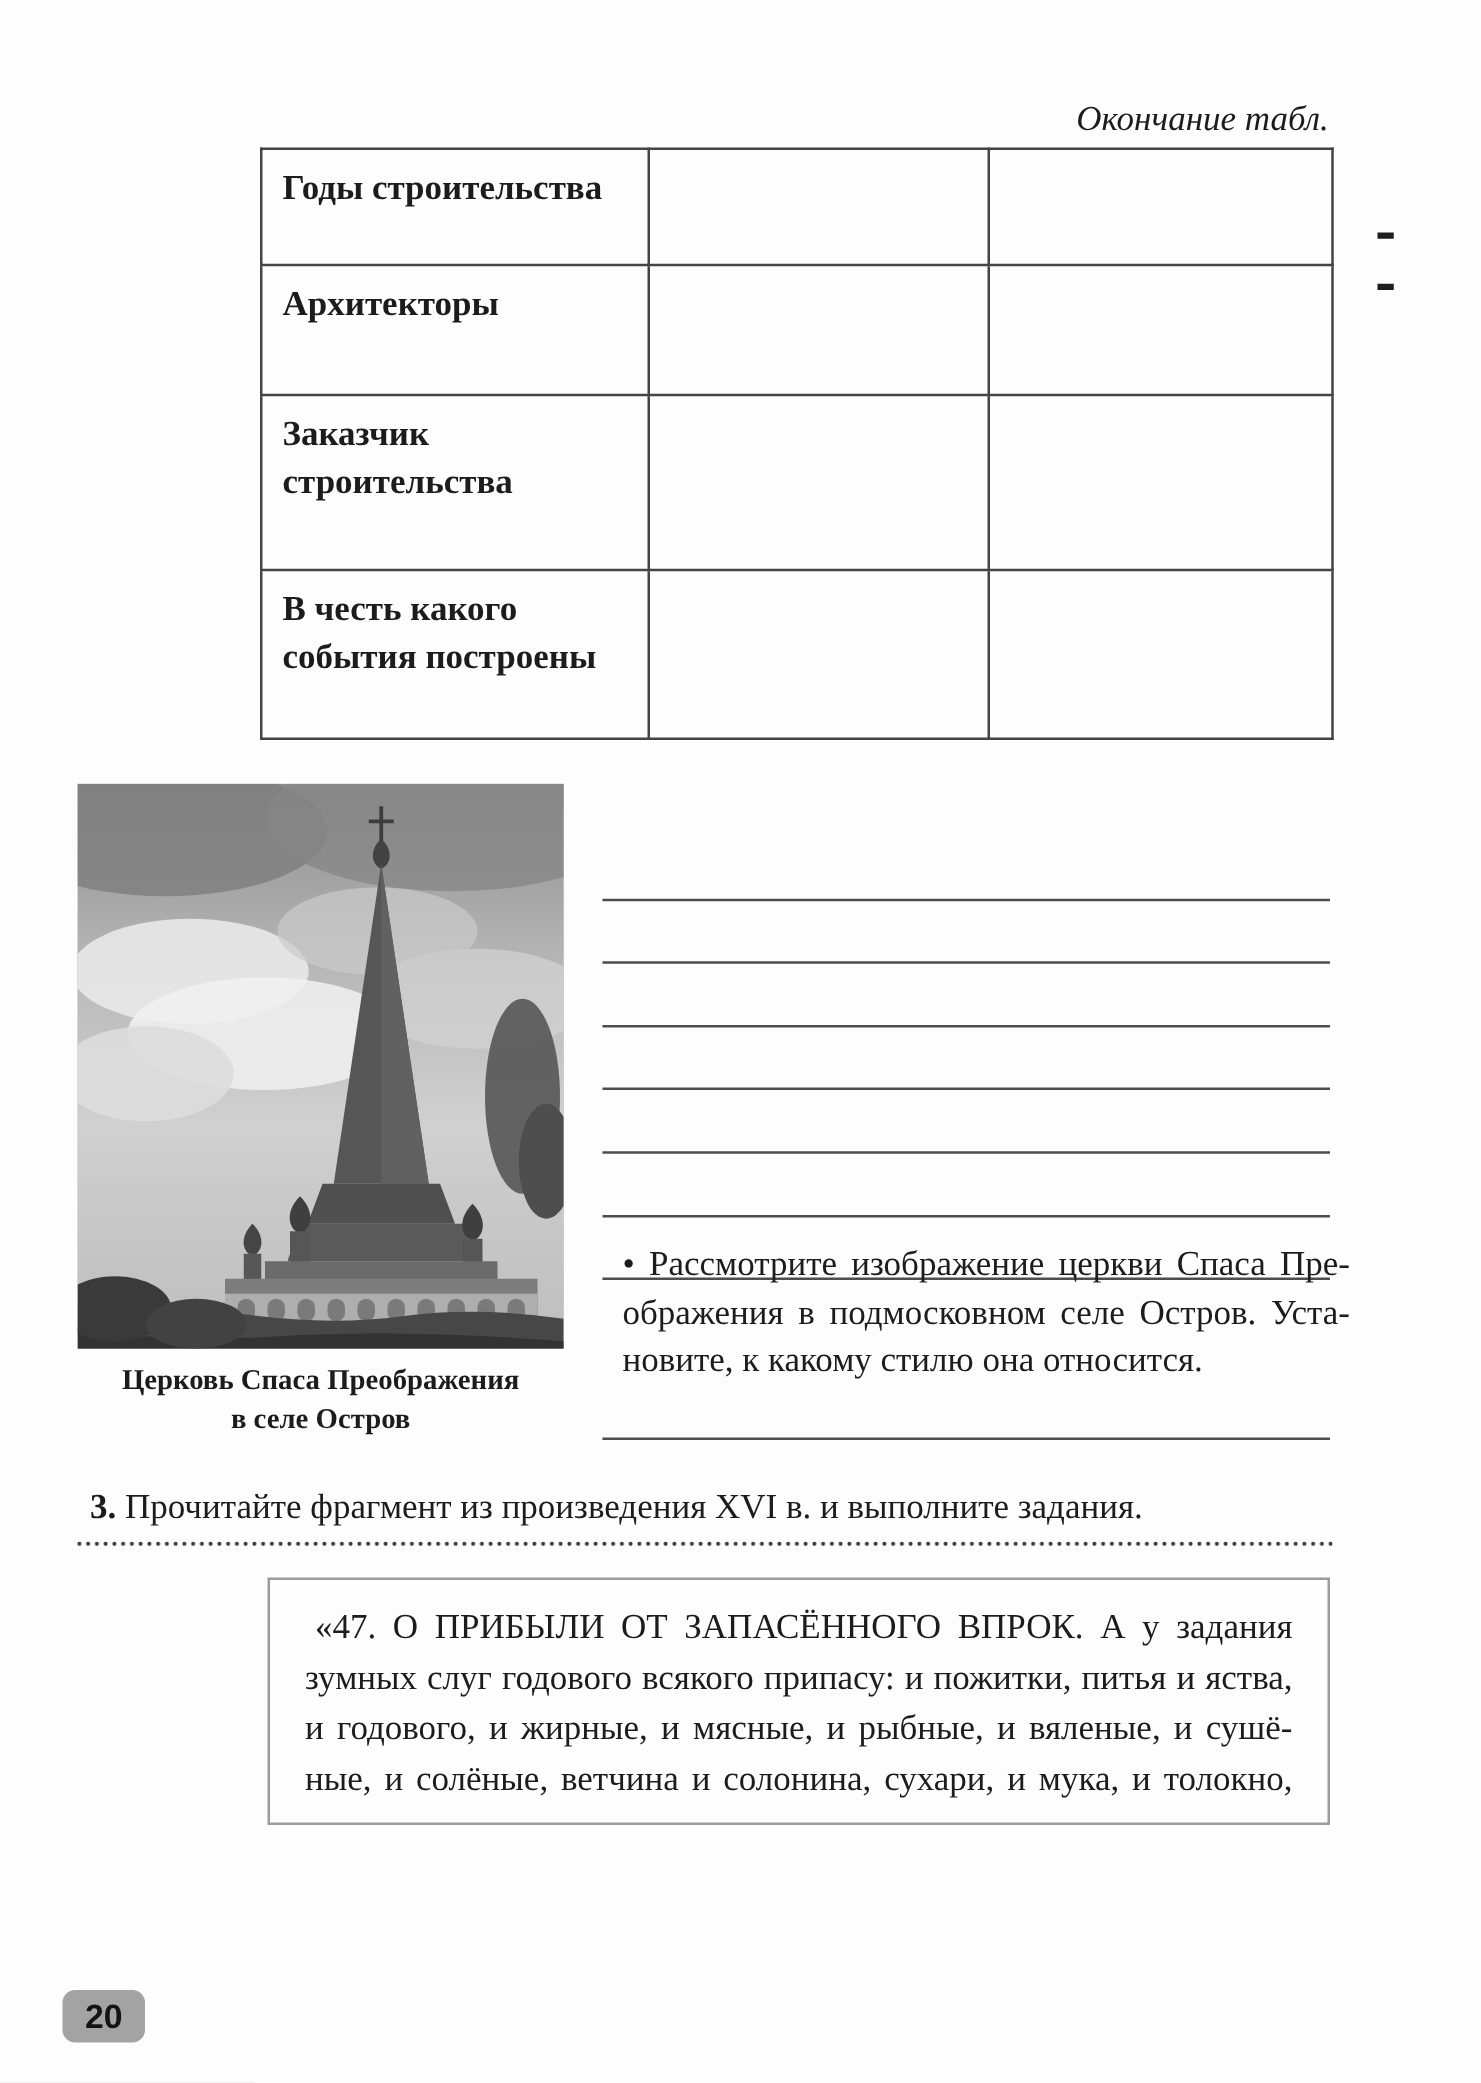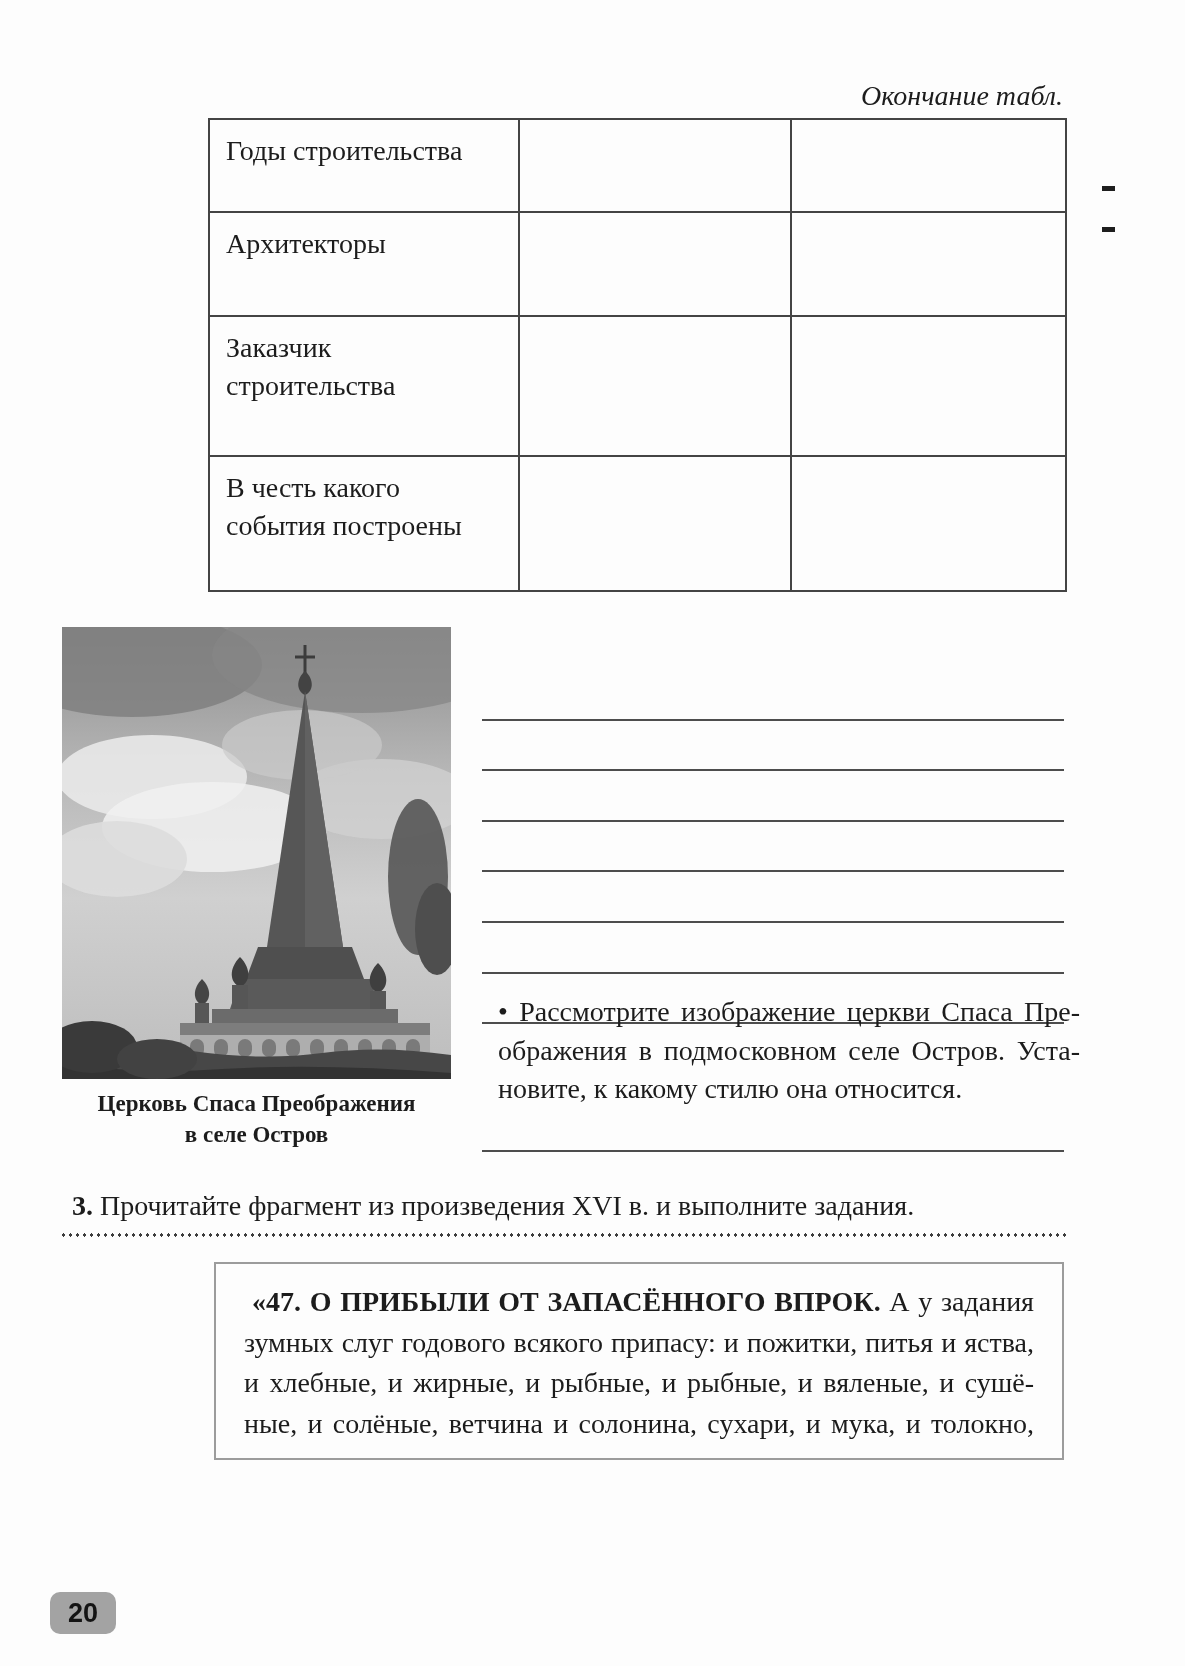--- a/index.html
+++ b/index.html
@@ -13,21 +13,21 @@
     position:absolute; top:80px; right:122px;
     font-style:italic; font-size:28px;
   }
   
   .fill-table {
     position:absolute; left:208px; top:118px;
     border-collapse:collapse; table-layout:fixed; width:857px;
   }
   .fill-table td {
     border:2px solid #444; vertical-align:top;
-    padding:12px 16px; font-size:28px; line-height:1.35;
+    padding:12px 16px; font-size:28px; line-height:1.35;font-weight:bold;
   }
   .label-cell { white-space:pre-line; }
   
   .photo {
     position:absolute; left:62px; top:627px; width:389px; height:452px;
     background:#bdbdbd; overflow:hidden;
   }
   .photo svg { display:block; width:100%; height:100%; }
   .caption {
     position:absolute; left:62px; top:1088px; width:389px;
@@ -53,21 +53,21 @@
     background-image:radial-gradient(circle, #3d3d3d 1.5px, transparent 1.7px);
     background-size:7px 6px; background-repeat:repeat-x;
   }
   
   .quote-box {
     position:absolute; left:214px; top:1262px; width:850px;
     box-sizing:border-box; border:2px solid #9c9c9c; background:#fdfdfd;
     padding:18px 28px 14px; font-size:28px; line-height:1.45;
   }
   .quote-box .indent { text-indent:8px; }
-  .quote-box b { font-weight:bold; }
+  .quote-box b { font-weight:normal; }
   
   .page-badge {
     position:absolute; left:50px; top:1592px; width:66px; height:42px;
     background:#a3a3a3; border-radius:10px;
     display:flex; align-items:center; justify-content:center;
     font-family:"Liberation Sans", sans-serif; font-weight:bold;
     font-size:27px; color:#141414;
   }
   
   .artifact { position:absolute; background:#1e1e1e; width:13px; height:5px; }
@@ -195,21 +195,21 @@
   <div class="task3">
     <b>3.</b>
     <span>Прочитайте фрагмент из произведения XVI в. и выполните задания.</span>
   </div>
 
   <div class="dotted"></div>
 
   <div class="quote-box">
     <div class="jline indent"><b>«47. О ПРИБЫЛИ ОТ ЗАПАСЁННОГО ВПРОК.</b><span> А у задания</span></div>
     <div class="jline">зумных слуг годового всякого припасу: и пожитки, питья и яства,</div>
-    <div class="jline">и хлебные, и жирные, и рыбные, и рыбные, и вяленые, и сушё-</div>
+    <div class="jline">и годового, и жирные, и мясные, и рыбные, и вяленые, и сушё-</div>
     <div class="jline">ные, и солёные, ветчина и солонина, сухари, и мука, и толокно,</div>
   </div>
 
   <div class="page-badge">
     <span>20</span>
   </div>
 
   <div class="artifact a1"></div>
   <div class="artifact a2"></div>
 

